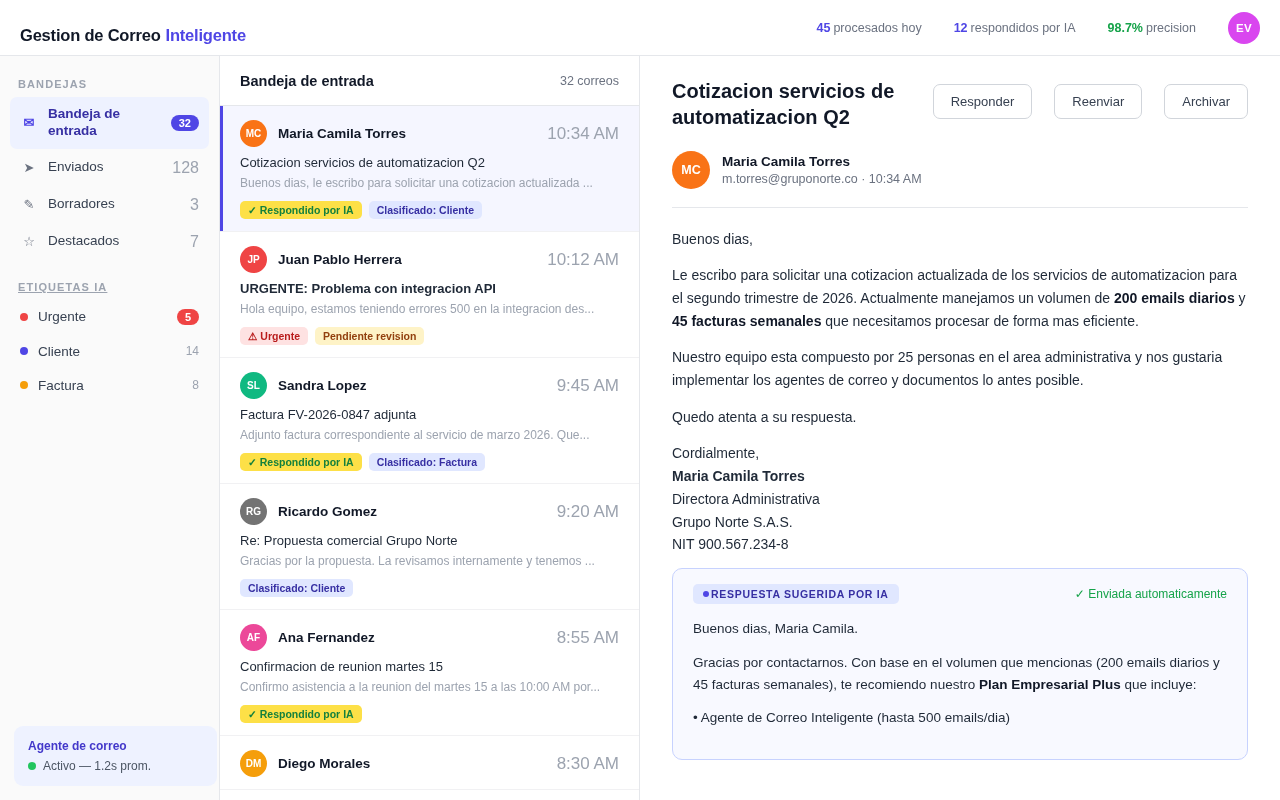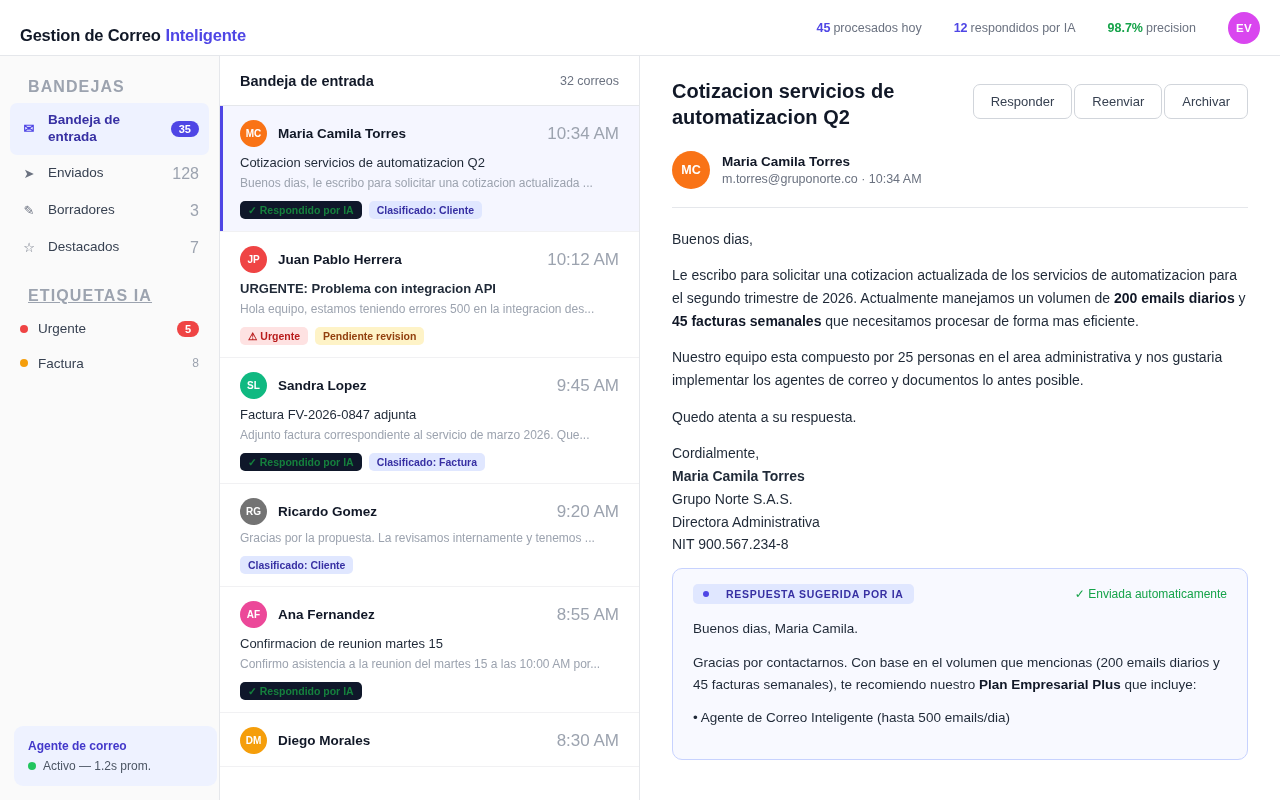--- a/index.html
+++ b/index.html
@@ -40,22 +40,22 @@
   
   .sidebar {
     width: 220px; flex: 0 0 220px;
     background: #fafafa;
     border-right: 1px solid #e5e7eb;
     padding: 14px 0 0 0;
     position: relative;
     overflow: hidden;
   }
   .section-title {
-    font-size: 16px; font-weight: bold; letter-spacing: 1.1px;
-    color: #9ca3af; padding: 8px 18px 6px 28px;
+    font-size: 11px; font-weight: bold; letter-spacing: 1.1px;
+    color: #9ca3af; padding: 8px 18px 6px 18px;
     text-transform: uppercase;
   }
   .nav-item {
     display: flex; align-items: center; gap: 10px;
     margin: 1px 10px; padding: 9px 10px;
     border-radius: 7px; font-size: 13.5px; color: #374151;
     cursor: pointer; min-height: 36px;
   }
   .nav-item.active { background: #eef2ff; color: #3730a3; font-weight: bold; }
   .nav-item .ic { width: 18px; flex: 0 0 18px; display:flex; align-items:center; justify-content:center; color:#6b7280; font-size: 13px; }
@@ -114,33 +114,33 @@
   .mail-sender { font-size: 13.5px; font-weight: bold; color: #111827; flex: 1; }
   .mail-time { font-size: 17px; color: #9ca3af; }
   .mail-subject { font-size: 13px; color: #1f2937; margin: 8px 0 0 0; }
   .mail-subject.bold { font-weight: bold; }
   .mail-preview {
     font-size: 12px; color: #9ca3af; margin-top: 6px;
     white-space: nowrap; overflow: hidden; text-overflow: ellipsis;
   }
   .chips { display: flex; gap: 7px; margin-top: 11px; flex-wrap: wrap; }
   .chip { font-size: 10.5px; font-weight: bold; padding: 3px 8px; border-radius: 5px; }
-  .chip.green { background: #0f172a; color: #15803d; }
+  .chip.green { background: #fde047; color: #15803d; }
   .chip.blue { background: #e0e7ff; color: #3730a3; }
   .chip.red { background: #fee2e2; color: #b91c1c; }
   .chip.amber { background: #fef3c7; color: #92400e; }
 
   
   .reader { flex: 1; min-width: 0; overflow: hidden; padding: 22px 32px 0 32px; background: #fff; }
   .reader-head { display: flex; align-items: flex-start; gap: 16px; }
   .reader-title {
     font-size: 20px; font-weight: bold; color: #111827; line-height: 1.32;
     max-width: 330px;
   }
-  .reader-actions { margin-left: auto; display: flex; gap: 2px; padding-top: 6px; }
+  .reader-actions { margin-left: auto; display: flex; gap: 22px; padding-top: 6px; }
   .btn {
     border: 1px solid #d1d5db; background: #fff; border-radius: 7px;
     font-size: 13px; color: #374151; padding: 9px 17px; cursor: pointer;
     font-family: "Liberation Sans", sans-serif;
   }
   .from-row { display: flex; align-items: center; gap: 12px; margin-top: 20px; }
   .from-ava {
     width: 38px; height: 38px; flex: 0 0 38px; border-radius: 50%;
     background: #f97316; color: #fff; font-size: 12.5px; font-weight: bold;
     display: flex; align-items: center; justify-content: center;
@@ -155,21 +155,21 @@
   .sig-line { line-height: 1.62; }
 
   .ai-box {
     margin-top: 12px; border: 1px solid #c7d2fe; background: #f8f9ff;
     border-radius: 10px; padding: 15px 20px 18px 20px;
   }
   .ai-head { display: flex; align-items: center; }
   .ai-tag {
     background: #e0e7ff; color: #3730a3; font-size: 10.5px; font-weight: bold;
     letter-spacing: 0.7px; padding: 4px 10px; border-radius: 5px;
-    display: flex; align-items: center; gap: 17px;
+    display: flex; align-items: center; gap: 2px;
   }
   .ai-tag .dot { background: #4f46e5; width: 6px; height: 6px; }
   .ai-sent { margin-left: auto; font-size: 12px; color: #16a34a; }
   .ai-body { padding-top: 14px; font-size: 13.5px; line-height: 1.62; color: #1f2937; }
   .ai-body p { margin-bottom: 12px; }
   .ai-body b { font-weight: bold; color: #111827; }
 </style>
 </head>
 <body>
 
@@ -194,21 +194,21 @@
   </div>
 
   <div class="body">
 
     <div class="sidebar">
       <div class="section-title">BANDEJAS</div>
 
       <div class="nav-item active">
         <span class="ic">✉</span>
         <span class="nav-label">Bandeja de entrada</span>
-        <span class="badge-pill">35</span>
+        <span class="badge-pill">32</span>
       </div>
 
       <div class="nav-item">
         <span class="ic">➤</span>
         <span class="nav-label">Enviados</span>
         <span class="nav-count">128</span>
       </div>
 
       <div class="nav-item">
         <span class="ic">✎</span>
@@ -223,20 +223,25 @@
       </div>
 
       <div class="section-title" style="padding-top:20px;text-decoration:underline;">ETIQUETAS IA</div>
 
       <div class="tag-row">
         <span class="dot" style="background:#ef4444;"></span>
         <span class="tag-label">Urgente</span>
         <span class="badge-pill red">5</span>
       </div>
 
+      <div class="tag-row">
+        <span class="dot" style="background:#4f46e5;"></span>
+        <span class="tag-label">Cliente</span>
+        <span class="tag-count">14</span>
+      </div>
 
       <div class="tag-row">
         <span class="dot" style="background:#f59e0b;"></span>
         <span class="tag-label">Factura</span>
         <span class="tag-count">8</span>
       </div>
 
       <div class="agent-card">
         <div class="agent-title">Agente de correo</div>
         <div class="agent-status">
@@ -294,20 +299,21 @@
             <span class="chip blue">Clasificado: Factura</span>
           </div>
         </div>
 
         <div class="mail-item">
           <div class="mail-top">
             <span class="ava" style="background:#737373;">RG</span>
             <span class="mail-sender">Ricardo Gomez</span>
             <span class="mail-time">9:20 AM</span>
           </div>
+          <div class="mail-subject">Re: Propuesta comercial Grupo Norte</div>
           <div class="mail-preview">Gracias por la propuesta. La revisamos internamente y tenemos ...</div>
           <div class="chips">
             <span class="chip blue">Clasificado: Cliente</span>
           </div>
         </div>
 
         <div class="mail-item">
           <div class="mail-top">
             <span class="ava" style="background:#ec4899;">AF</span>
             <span class="mail-sender">Ana Fernandez</span>
@@ -351,22 +357,22 @@
 
       <div class="divider"></div>
 
       <div class="mail-body">
         <p>Buenos dias,</p>
         <p><span>Le escribo para solicitar una cotizacion actualizada de los servicios de automatizacion para el segundo trimestre de 2026. Actualmente manejamos un volumen de </span><b>200 emails diarios</b><span> y </span><b>45 facturas semanales</b><span> que necesitamos procesar de forma mas eficiente.</span></p>
         <p>Nuestro equipo esta compuesto por 25 personas en el area administrativa y nos gustaria implementar los agentes de correo y documentos lo antes posible.</p>
         <p>Quedo atenta a su respuesta.</p>
         <div class="sig-line">Cordialmente,</div>
         <div class="sig-line" style="font-weight:bold;">Maria Camila Torres</div>
+        <div class="sig-line">Directora Administrativa</div>
         <div class="sig-line">Grupo Norte S.A.S.</div>
-        <div class="sig-line">Directora Administrativa</div>
         <div class="sig-line">NIT 900.567.234-8</div>
       </div>
 
       <div class="ai-box">
         <div class="ai-head">
           <span class="ai-tag">
             <span class="dot"></span>
             <span>RESPUESTA SUGERIDA POR IA</span>
           </span>
           <span class="ai-sent">✓ Enviada automaticamente</span>

